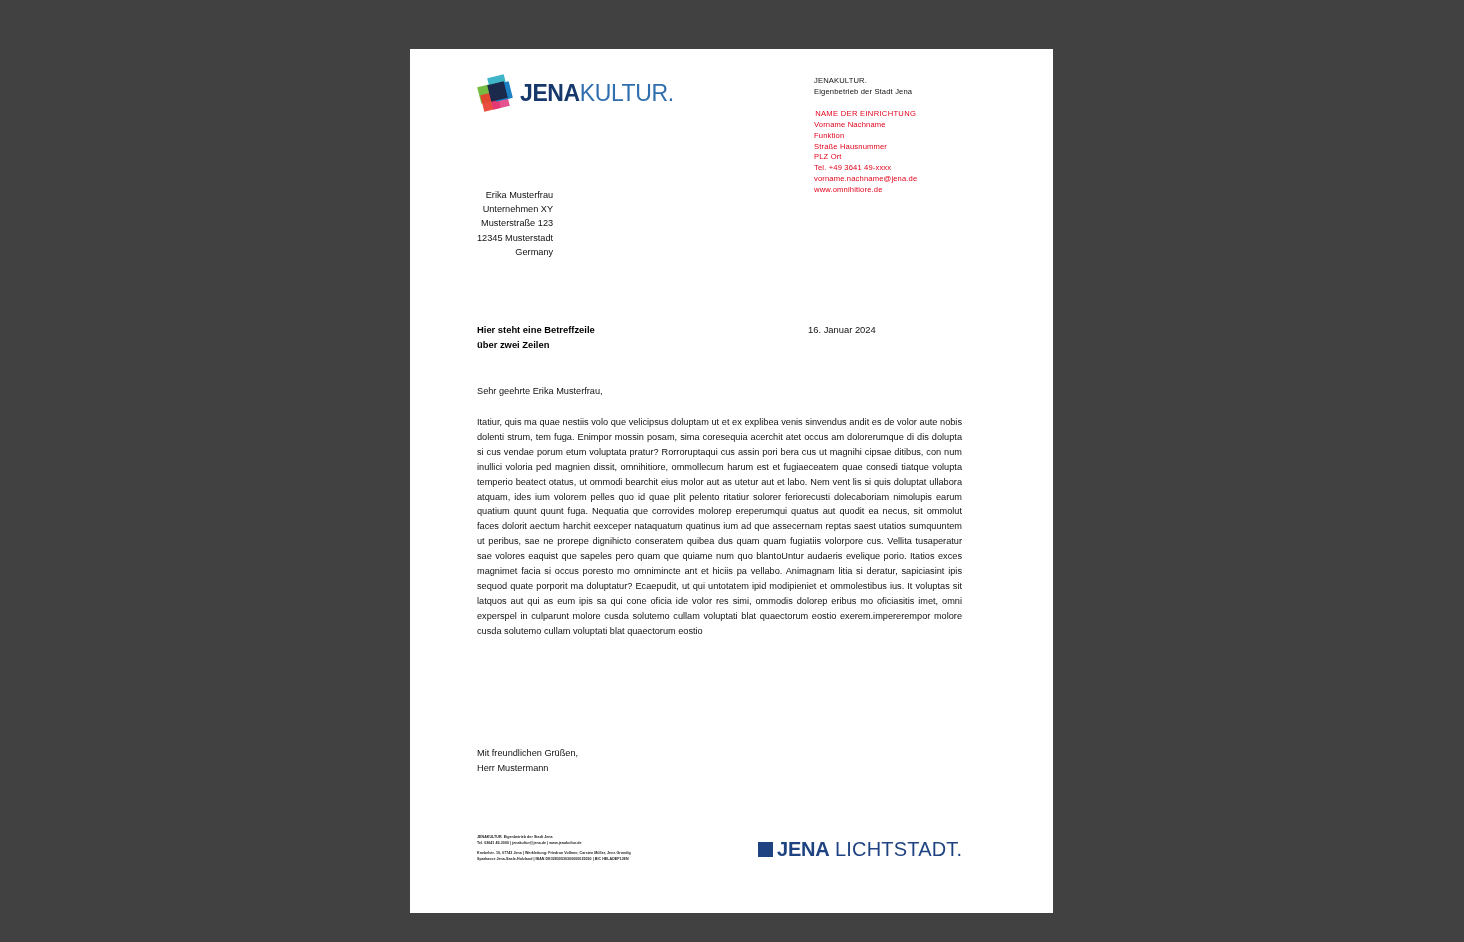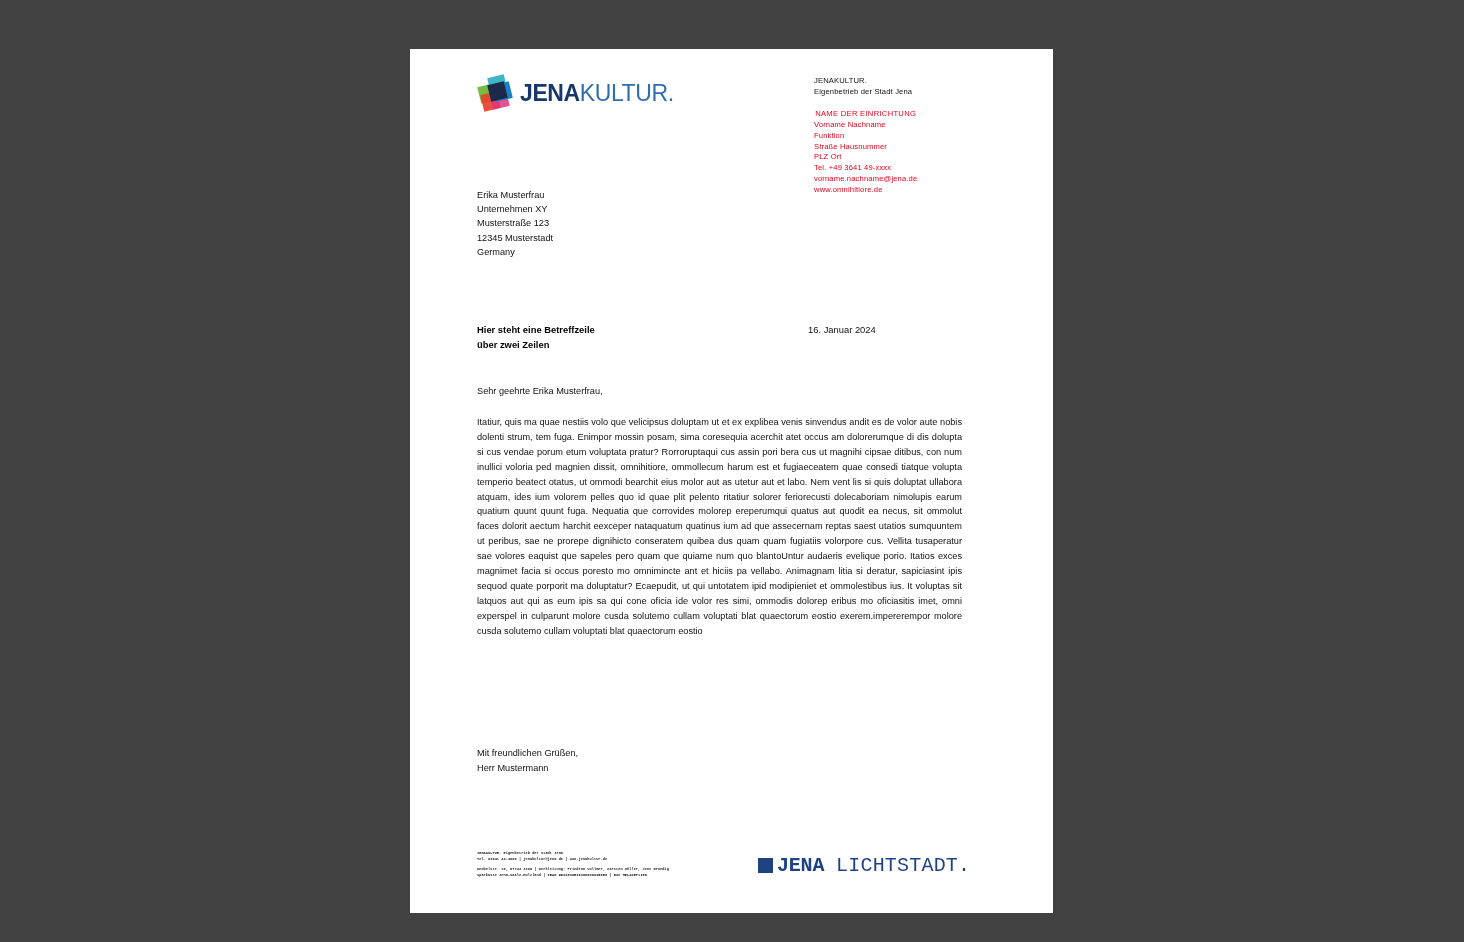--- a/index.html
+++ b/index.html
@@ -73,20 +73,21 @@
   }
   .contact-block .heading { letter-spacing: 0.3px; text-align: center; }
 
   
   .recipient {
     position: absolute;
     left: 67px; top: 139px;
     font-size: 9.2px;
     line-height: 1.54;
     color: #111;
+    text-align: right;
   }
 
   
   .subject {
     position: absolute;
     left: 67px; top: 273px;
     font-size: 9.4px;
     font-weight: bold;
     line-height: 1.62;
     color: #000;
@@ -119,23 +120,22 @@
     left: 67px; top: 665px;
     font-size: 9.2px;
     line-height: 1.62;
     color: #111;
     margin-top: 32px;
   }
 
   
   .footer {
     position: absolute;
-    left: 0; right: 0; bottom: 17px;
+    left: 0; right: 0; bottom: 33px;
     height: 46px;
-    font-family: Liberation Mono, monospace;
   }
   .footer-legal {
     position: absolute;
     left: 67px; top: 0;
     font-size: 3.6px;
     line-height: 1.75;
     color: #1a1a1a;
     letter-spacing: 0.05px;
     white-space: nowrap;
     font-weight: bold;

